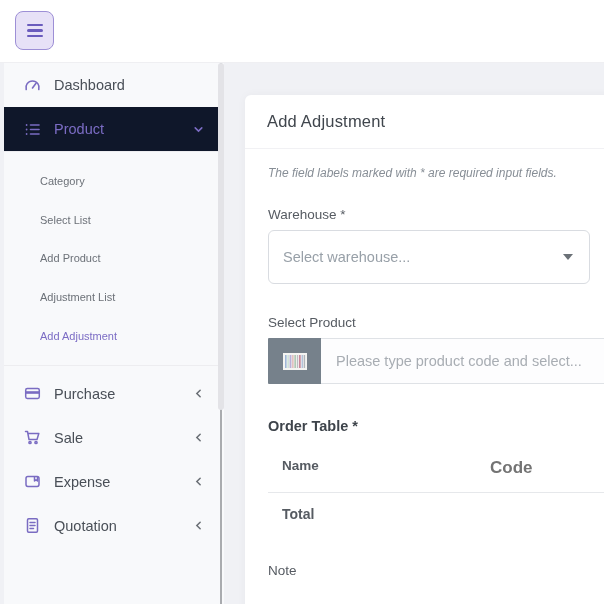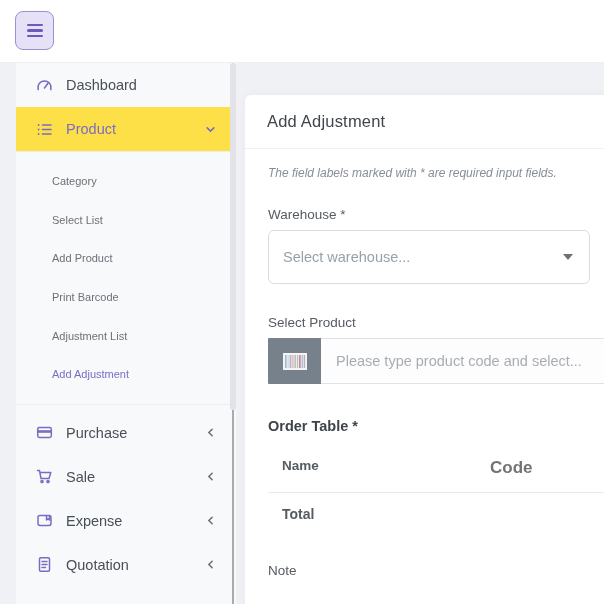--- a/index.html
+++ b/index.html
@@ -17,33 +17,33 @@
   }
   .menu-btn {
     position:absolute; left:15px; top:11px; width:39px; height:39px;
     background:#e7e1f7; border:1px solid #9d8fd6; border-radius:8px;
     cursor:pointer; display:flex; align-items:center; justify-content:center;
     flex-direction:column; gap:3px;
   }
   .menu-btn .bar { width:16px; height:2.5px; background:#6a5bbd; border-radius:2px; }
   
   .sidebar {
-    position:absolute; left:16px; top:63px; width:220px; height:541px;
+    position:absolute; left:4px; top:63px; width:220px; height:541px;
     background:#f8f9fb; z-index:4;
   }
   .sb-line { position:absolute; right:2px; top:0; bottom:0; width:2px; background:#a9abaf; }
   .sb-thumb { position:absolute; right:0; top:0; width:6px; height:347px; background:#e3e3e7; border-radius:3px; }
   .nav-item {
     height:44px; display:flex; align-items:center; padding:0 18px 0 20px;
     font-size:14.5px; color:#494f57; cursor:pointer; position:relative;
   }
   .nav-item .ic { width:17px; height:17px; margin-right:13px; color:#7a6cc2; flex:none; display:flex; align-items:center; }
   .nav-item .lbl { flex:1; }
   .nav-item .chev { color:#6b7076; display:flex; align-items:center; margin-right:2px; }
-  .nav-item.expanded { background:#fde047; }
+  .nav-item.expanded { background:#0f172a; }
   .nav-item.expanded .lbl, .nav-item.expanded .chev { color:#7b6cc4; }
   .submenu {
     border-top:1px solid #ededf0; border-bottom:1px solid #ededf0;
     padding:10px 0;
   }
   .sub-item {
     height:38.6px; display:flex; align-items:center; padding-left:36px;
     font-size:11px; color:#6c7178; cursor:pointer;
   }
   .sub-item.active { color:#7b6cc4; }
@@ -138,21 +138,20 @@
       <svg width="11" height="11" viewBox="0 0 10 10" fill="none" stroke="currentColor" stroke-width="1.4" stroke-linecap="round">
           <polyline points="2,3.5 5,6.5 8,3.5"></polyline>
         </svg>
     </span>
   </div>
 
   <div class="submenu">
     <div class="sub-item">Category</div>
     <div class="sub-item">Select List</div>
     <div class="sub-item">Add Product</div>
-    <div class="sub-item">Print Barcode</div>
     <div class="sub-item">Adjustment List</div>
     <div class="sub-item active">Add Adjustment</div>
   </div>
 
   <div class="group2">
     <div class="nav-item">
       <span class="ic">
         <svg width="17" height="17" viewBox="0 0 17 17" fill="none" stroke="currentColor" stroke-width="1.5">
           <rect x="1.7" y="3.6" width="13.6" height="9.8" rx="1.6"></rect>
           <rect x="1.7" y="6.2" width="13.6" height="2.6" fill="currentColor" stroke="none"></rect>

